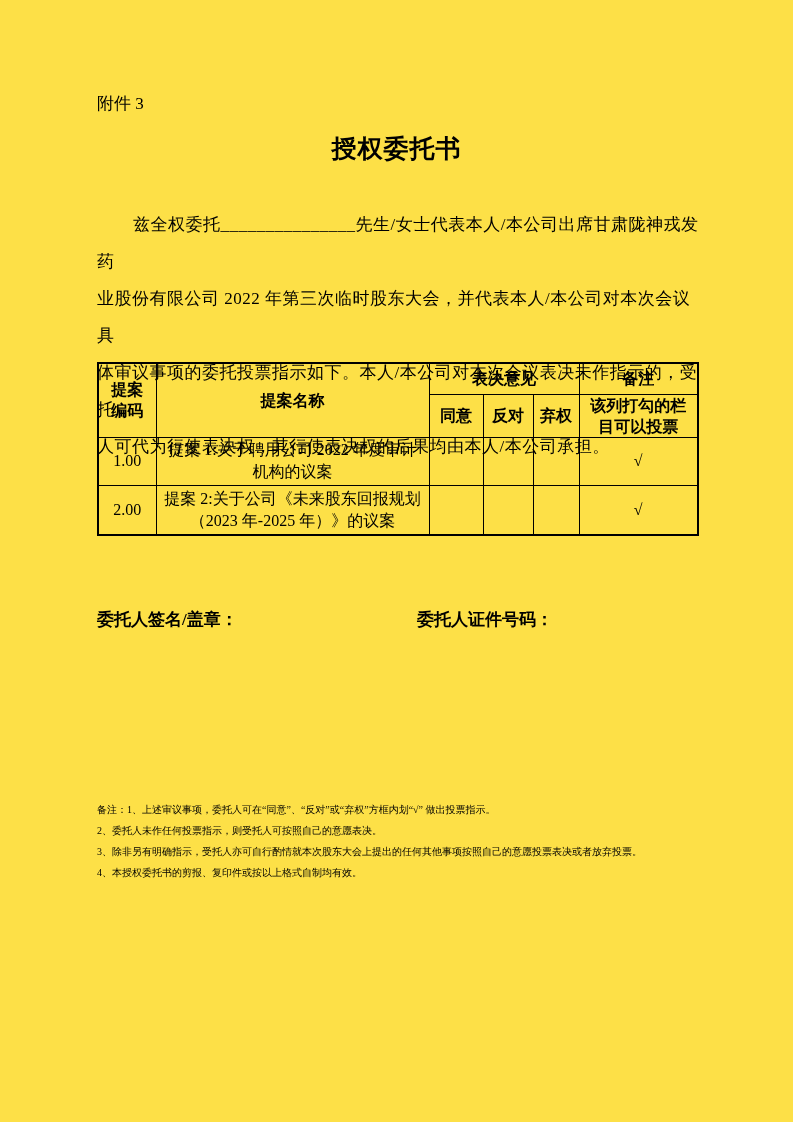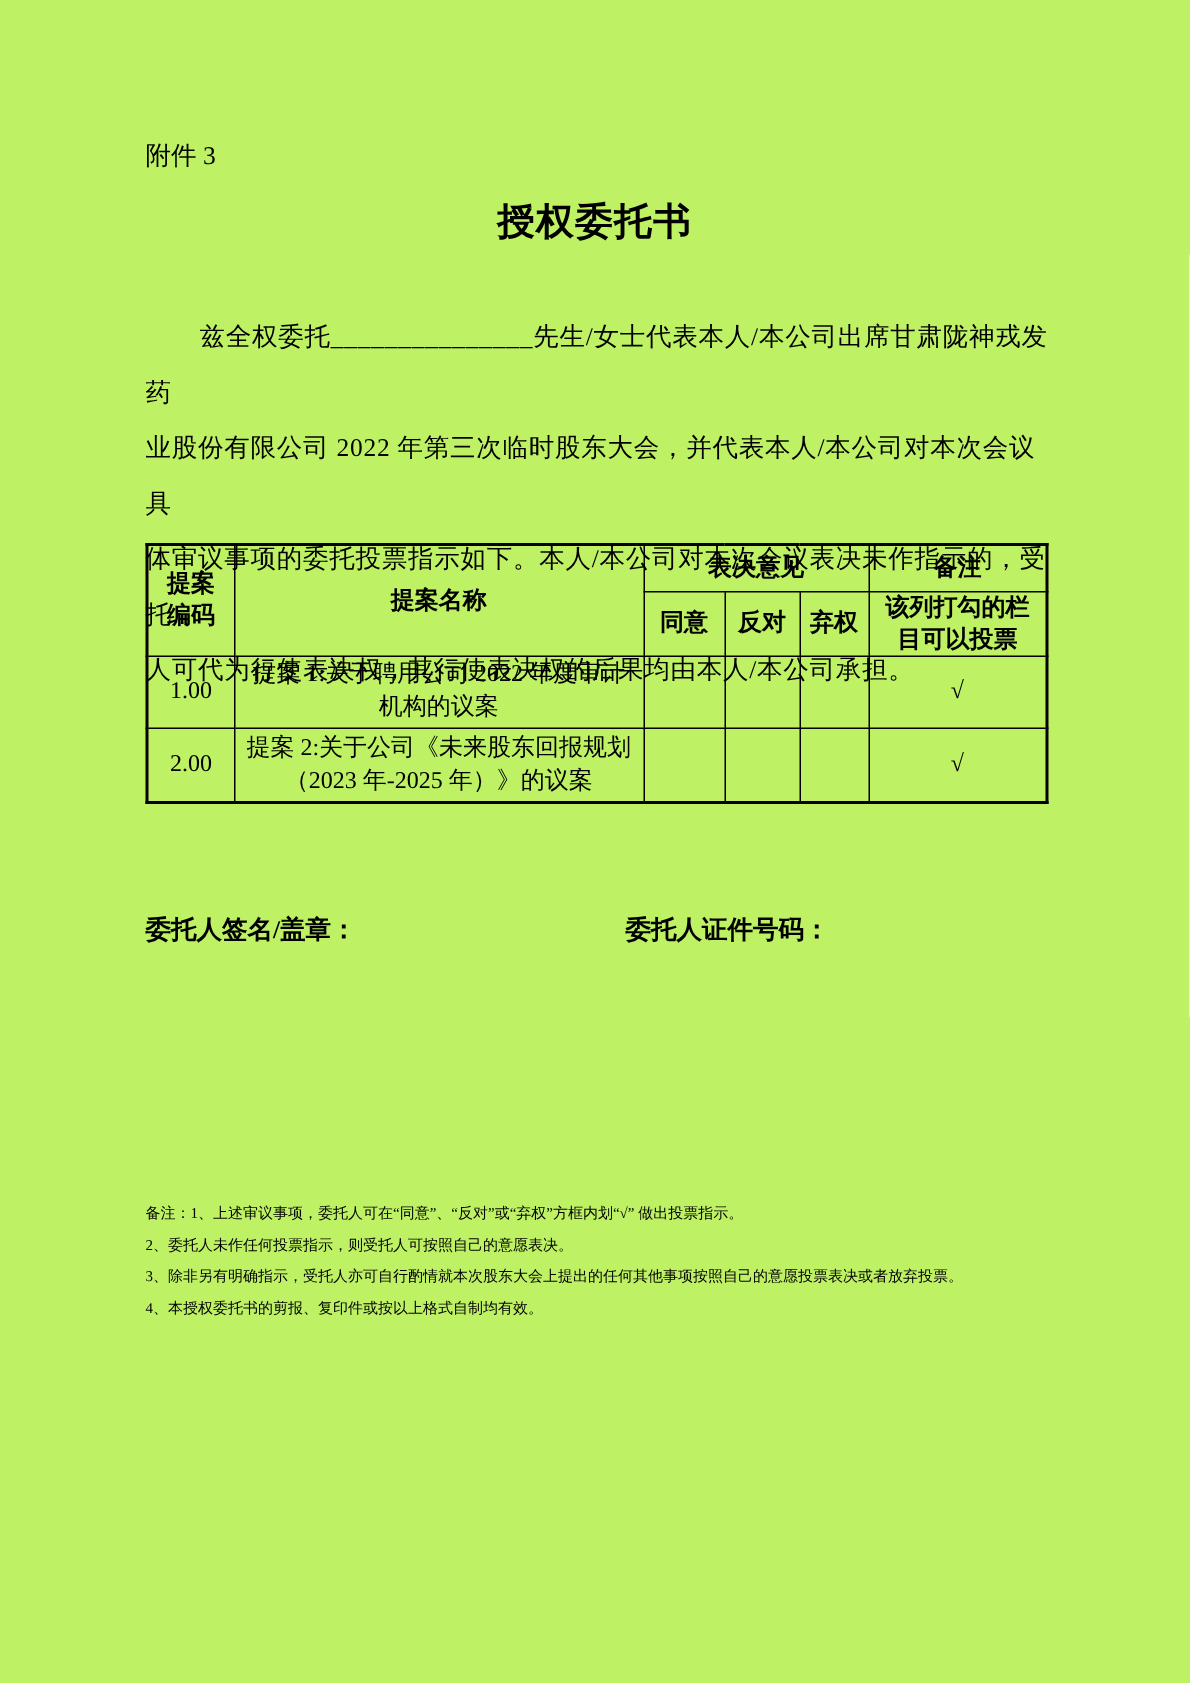--- a/index.html
+++ b/index.html
@@ -1,20 +1,20 @@
 <!DOCTYPE html>
 <html><head>
 <meta charset="utf-8">
 <style>
   html, body { margin: 0; padding: 0; background: #ffffff; }
   .page {
     position: relative;
     width: 793px;
     height: 1122px;
-    background: #bef264;
+    background: #fde047;
     color: #000000;
     font-family: "Liberation Serif", "DejaVu Serif", serif;
     overflow: hidden;
   }
   .pre { white-space: pre-line; }
 
   .attachment-label {
     position: absolute;
     left: 97px; top: 94px;
     font-size: 17px; line-height: 20px;

